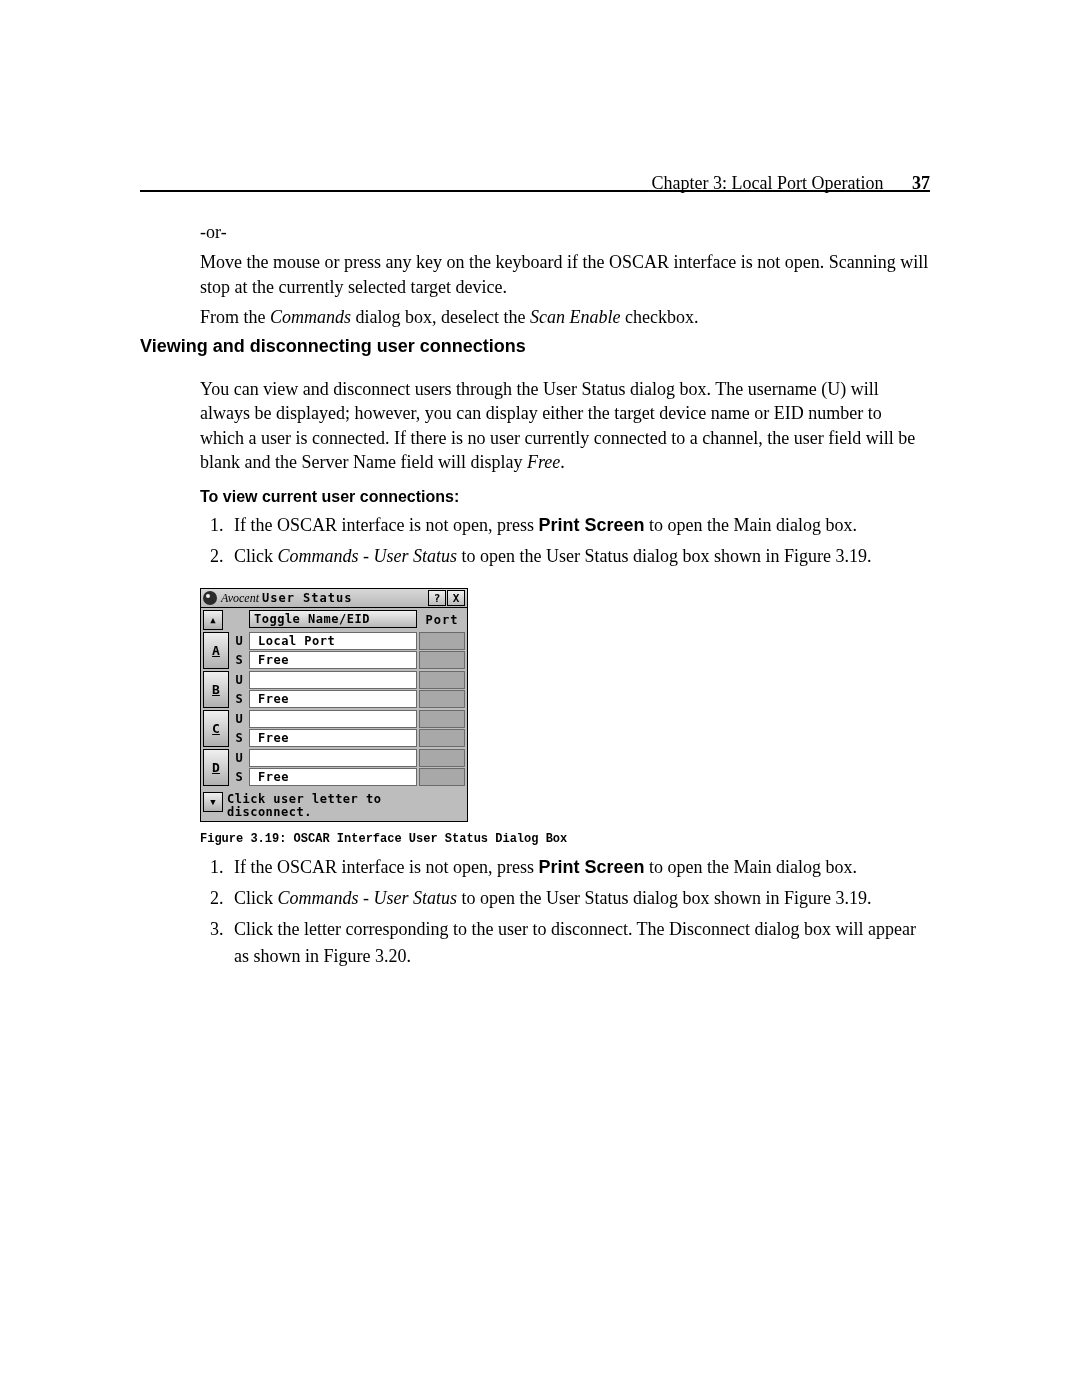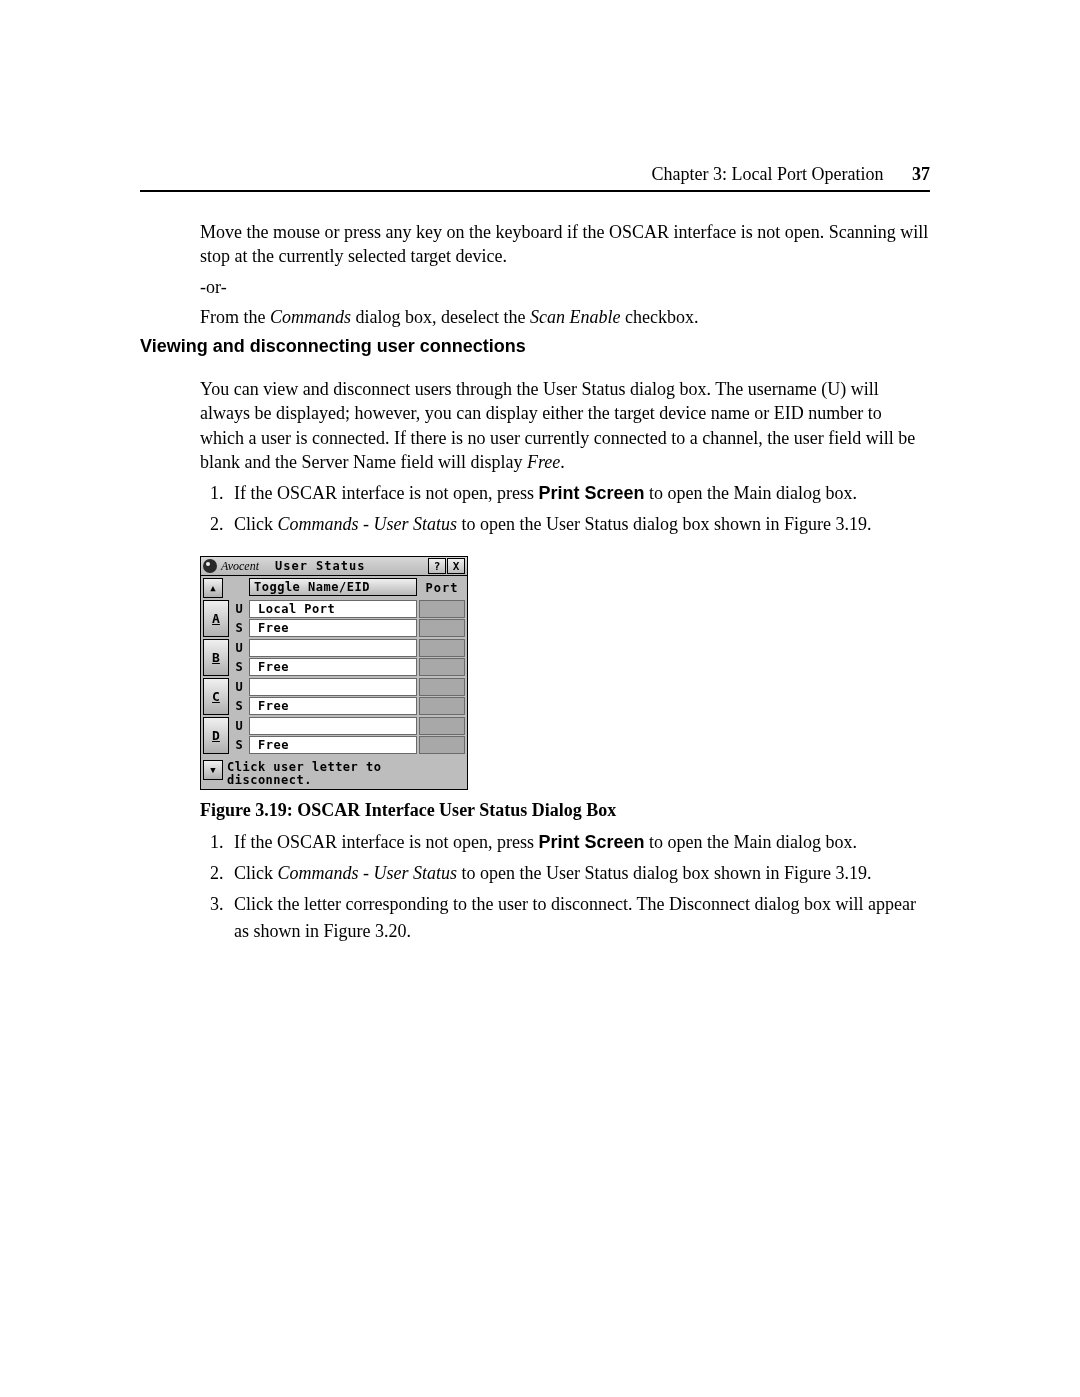--- a/index.html
+++ b/index.html
@@ -10,21 +10,21 @@
   }
   .page {
     width: 1080px;
     height: 1397px;
     position: relative;
     box-sizing: border-box;
     padding: 160px 140px 0 140px;
   }
   .running-head {
     position: absolute;
-    top: 164px;
+    top: 173px;
     right: 150px;
     font-size: 18px;
     white-space: nowrap;
   }
   .running-head .pnum {
     font-weight: bold;
     margin-left: 24px;
   }
   .rule {
     position: absolute;
@@ -64,23 +64,23 @@
   .italic { font-style: italic; margin-top: 28px; }
   .bold-sans { font-family: Arial, Helvetica, sans-serif; font-weight: bold; }
   ol.steps {
     margin: 0 0 10px 0;
     padding-left: 28px;
     font-size: 18px;
     line-height: 1.5;
   }
   ol.steps li { margin-bottom: 4px; padding-left: 6px; }
   .figcap {
-    font-family: Liberation Serif, serif;
-    font-weight: bold;
-    font-size: 18px;
+    font-family: Liberation Mono, monospace;
+    font-weight: bold;
+    font-size: 12px;
     margin: 10px 0 8px 0;
   }
 
   
   .oscar {
     display: inline-block;
     width: 268px;
     font-family: "Lucida Console", Monaco, monospace;
     font-size: 12px;
     color: #000;
@@ -104,21 +104,21 @@
   }
   .oscar .titlebar .logo::after {
     content:"";
     position:absolute; left:3px; top:3px; width:4px; height:4px;
     background:#eee; border-radius:50%;
   }
   .oscar .titlebar .brand {
     font-family: "Times New Roman", serif;
     font-style: italic;
     font-size: 12px;
-    margin-right: 16px;
+    margin-right: 3px;
   }
   .oscar .titlebar .ttl { font-weight: bold; letter-spacing: 1px; }
   .oscar .titlebar .spacer { flex:1; }
   .oscar .winbtn {
     width: 16px; height: 14px;
     border: 1px solid #000;
     background: linear-gradient(#f0f0f0,#bcbcbc);
     display: flex; align-items: center; justify-content: center;
     font-weight: bold;
     font-size: 11px;
@@ -223,35 +223,36 @@
     <span class="pnum">37</span>
   </div>
   <div class="rule"></div>
 
   <div class="content-h2" style="top:318px;">
     <h2 class="section">Viewing and disconnecting user connections</h2>
   </div>
 
   <div class="content">
 
+    <p>-or-</p>
     <p>
       <span>Move the mouse or press any key on the keyboard if the OSCAR interface is not open. Scanning will stop at the currently selected target device.</span>
     </p>
-    <p>-or-</p>
     <p>
       <span>From the </span><span class="italic">Commands</span><span> dialog box, deselect the </span><span class="italic">Scan Enable</span><span> checkbox.</span>
     </p>
 
     
     <div style="height:42px;"></div>
 
     <p>
       <span>You can view and disconnect users through the User Status dialog box. The username (U) will always be displayed; however, you can display either the target device name or EID number to which a user is connected. If there is no user currently connected to a channel, the user field will be blank and the Server Name field will display </span><span class="italic">Free</span><span>.</span>
     </p>
 
+    <h3 class="sub">To view current user connections:</h3>
 
     <ol class="steps">
       <li>
         <span>If the OSCAR interface is not open, press </span><span class="bold-sans">Print Screen</span><span> to open the Main dialog box.</span>
       </li>
       <li>
         <span>Click </span><span class="italic">Commands - User Status</span><span> to open the User Status dialog box shown in Figure 3.19.</span>
       </li>
     </ol>
 

